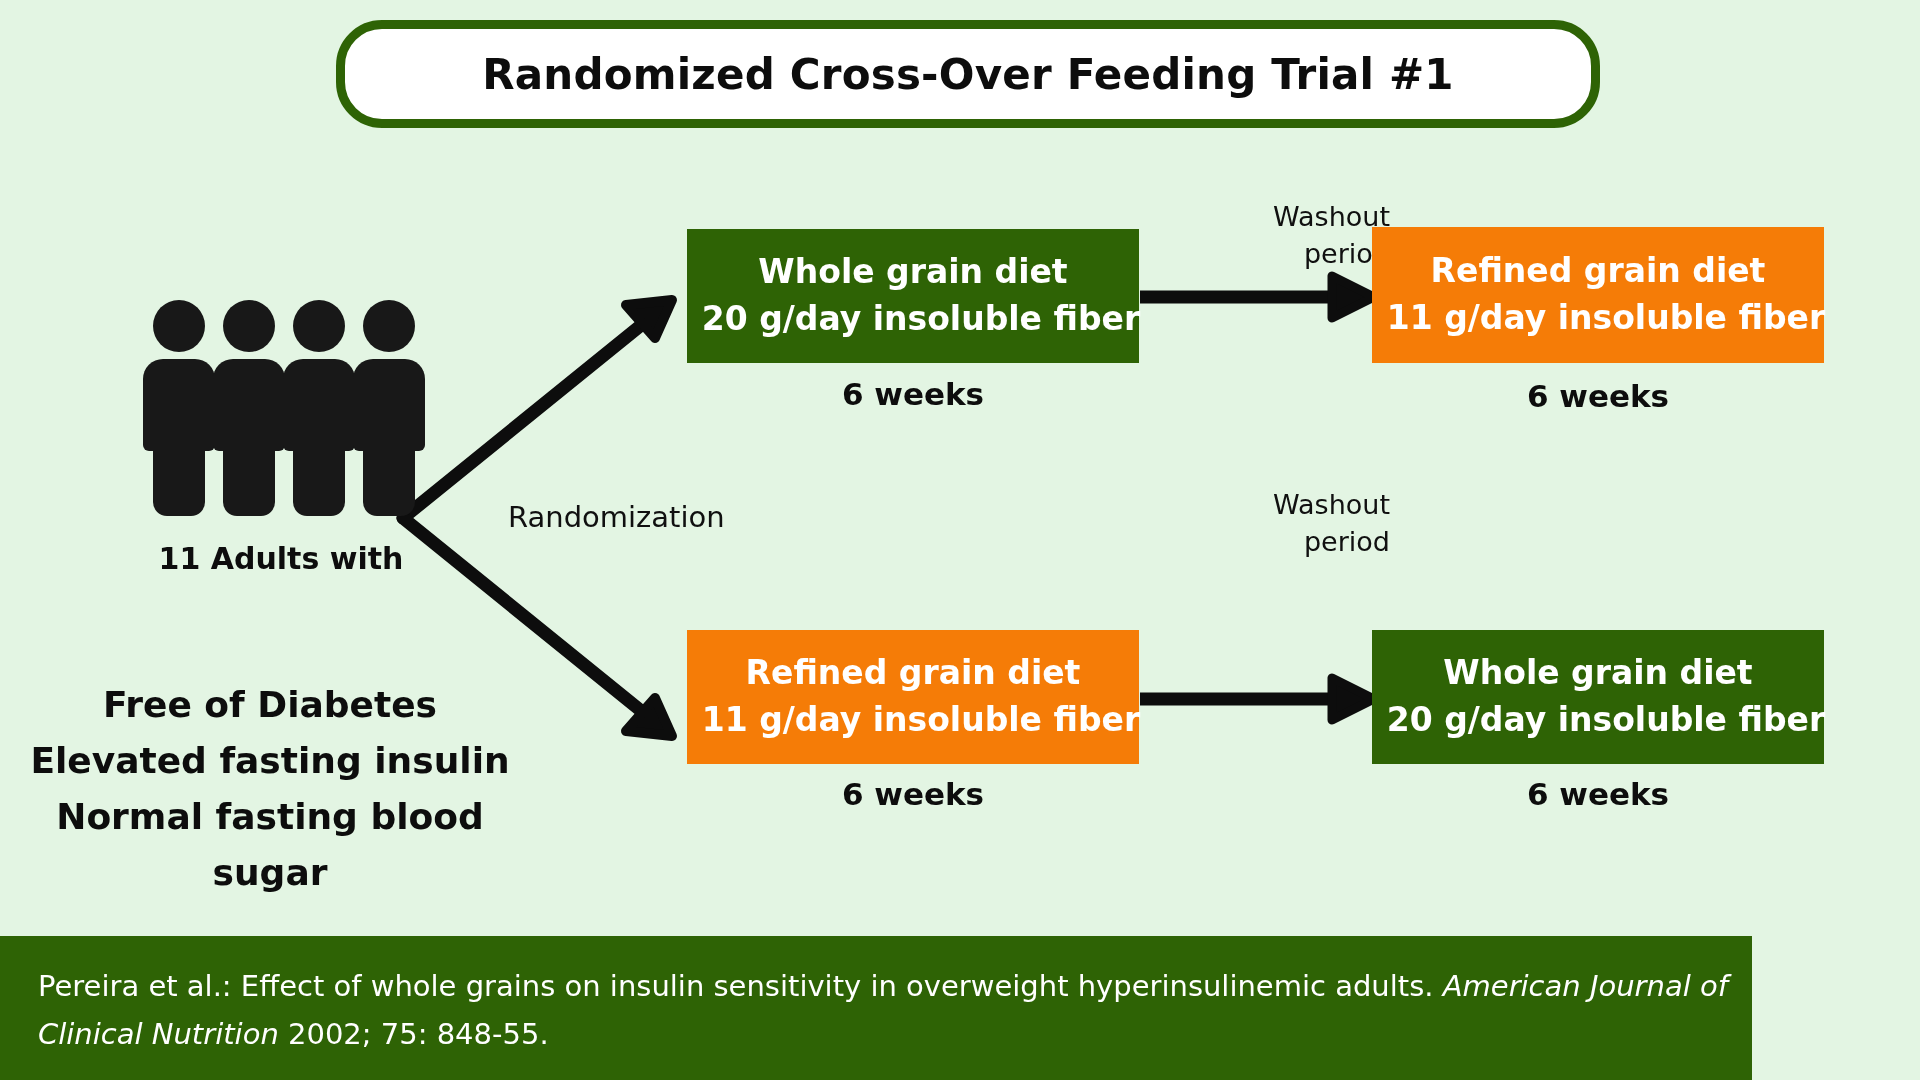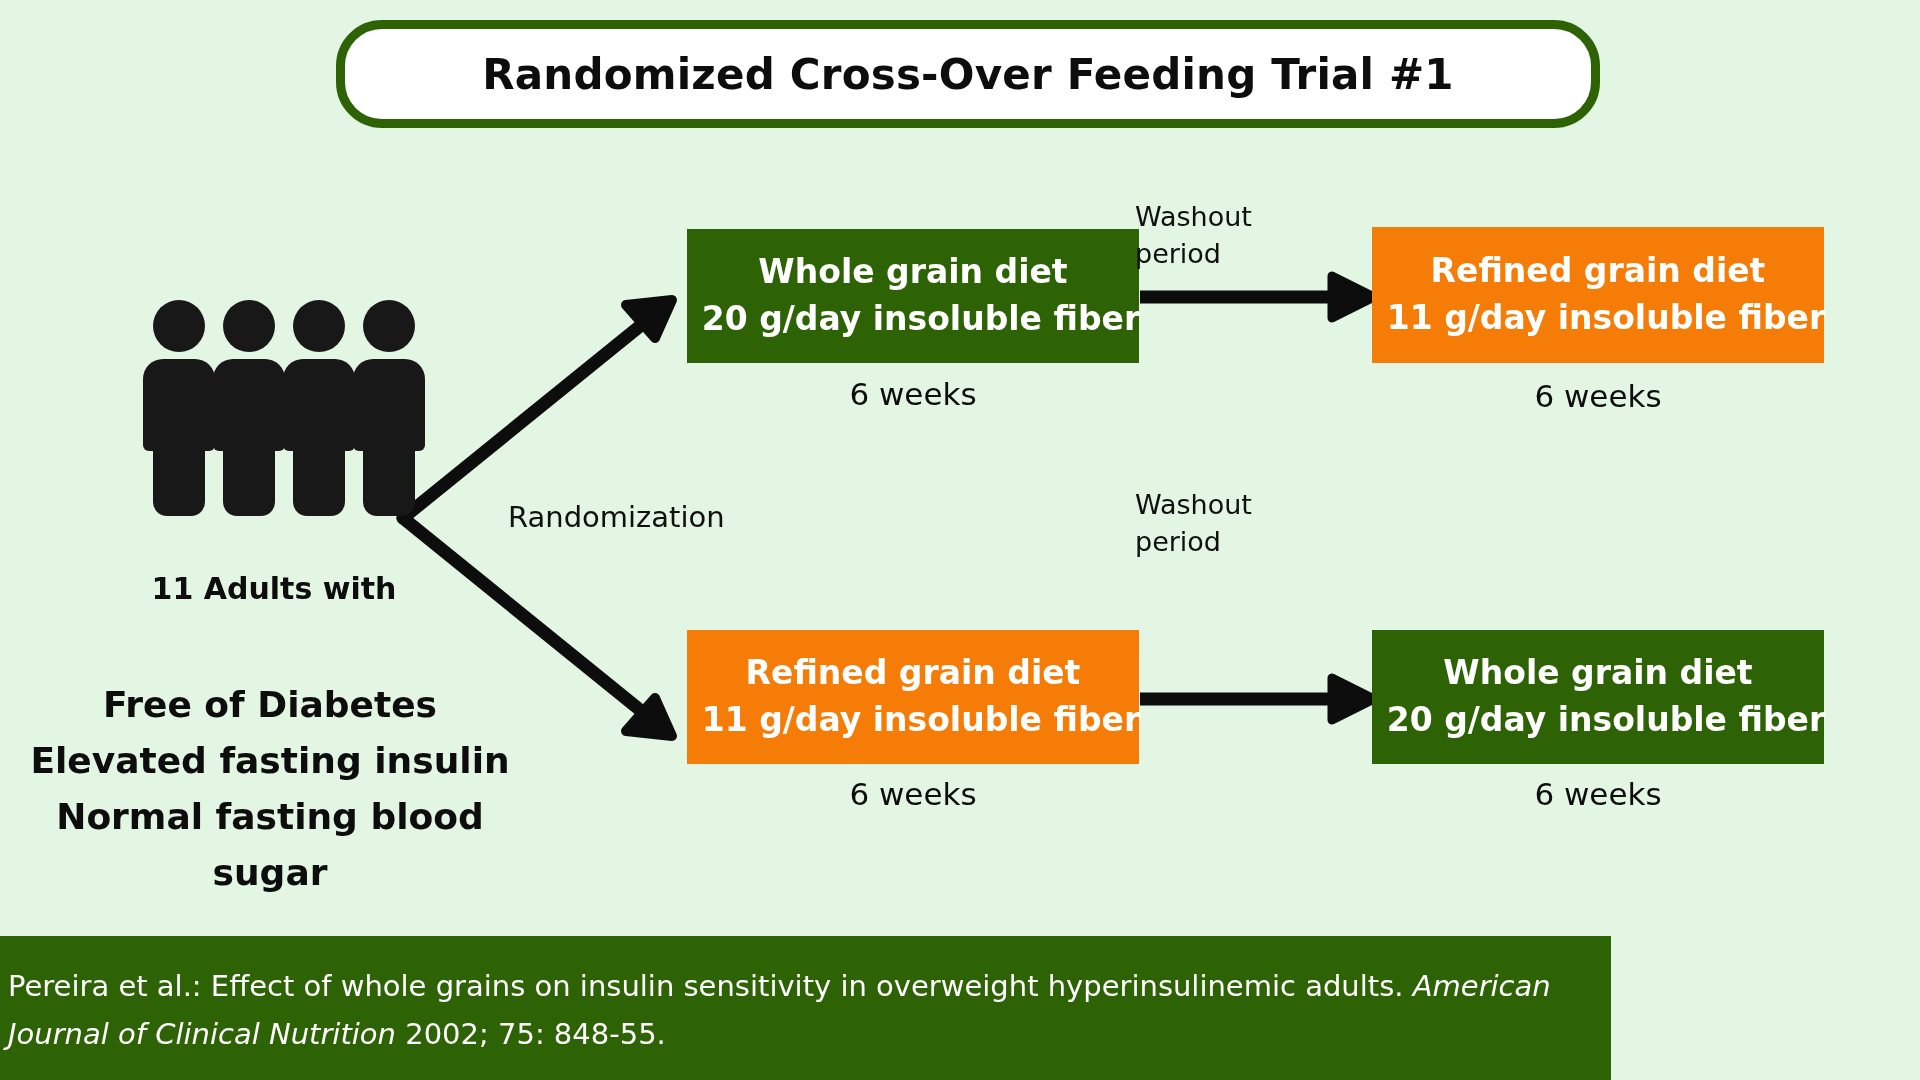--- a/index.html
+++ b/index.html
@@ -91,27 +91,26 @@
   }
 
   
   .left-text {
     position: absolute;
     text-align: center;
     color: #0d0d0d;
     font-family: "DejaVu Sans", sans-serif;
   }
   #cohort-label {
-    left: 24px;
+    left: 31px;
     top: 535px;
     width: 500px;
     font-size: 30px;
     font-weight: bold;
     line-height: 47px;
-    margin-top: 30px;
   }
   #criteria-list {
     left: 10px;
     top: 677px;
     width: 520px;
     font-size: 36px;
     font-weight: bold;
     line-height: 56px;
   }
 
@@ -150,29 +149,29 @@
     line-height: 48px;
     white-space: nowrap;
     margin-left: 16px;
   }
 
   
   .duration {
     position: absolute;
     text-align: center;
     font-size: 31px;
-    font-weight: normal;
+    font-weight: bold;
     color: #0d0d0d;
     font-family: "DejaVu Sans", sans-serif;
   }
 
   
   .washout {
     position: absolute;
-    text-align: left;
+    text-align: right;
     font-size: 27px;
     font-weight: normal;
     color: #101010;
     line-height: 37px;
     font-family: "DejaVu Sans", sans-serif;
   }
 
   
   #randomization-label {
     position: absolute;
@@ -184,25 +183,25 @@
     white-space: nowrap;
     font-family: "DejaVu Sans", sans-serif;
     margin-left: 48px;
   }
 
   
   #citation-band {
     position: absolute;
     left: 0;
     top: 936px;
-    width: 1611px;
+    width: 1752px;
     height: 144px;
     background: #2e6305;
     box-sizing: border-box;
-    padding: 26px 22px 0 8px;
+    padding: 26px 22px 0 38px;
   }
   #citation-text {
     color: #ffffff;
     font-size: 29px;
     line-height: 48px;
     font-family: "DejaVu Sans", sans-serif;
   }
   #citation-text .it { font-style: italic; }
 </style>
 </head>

